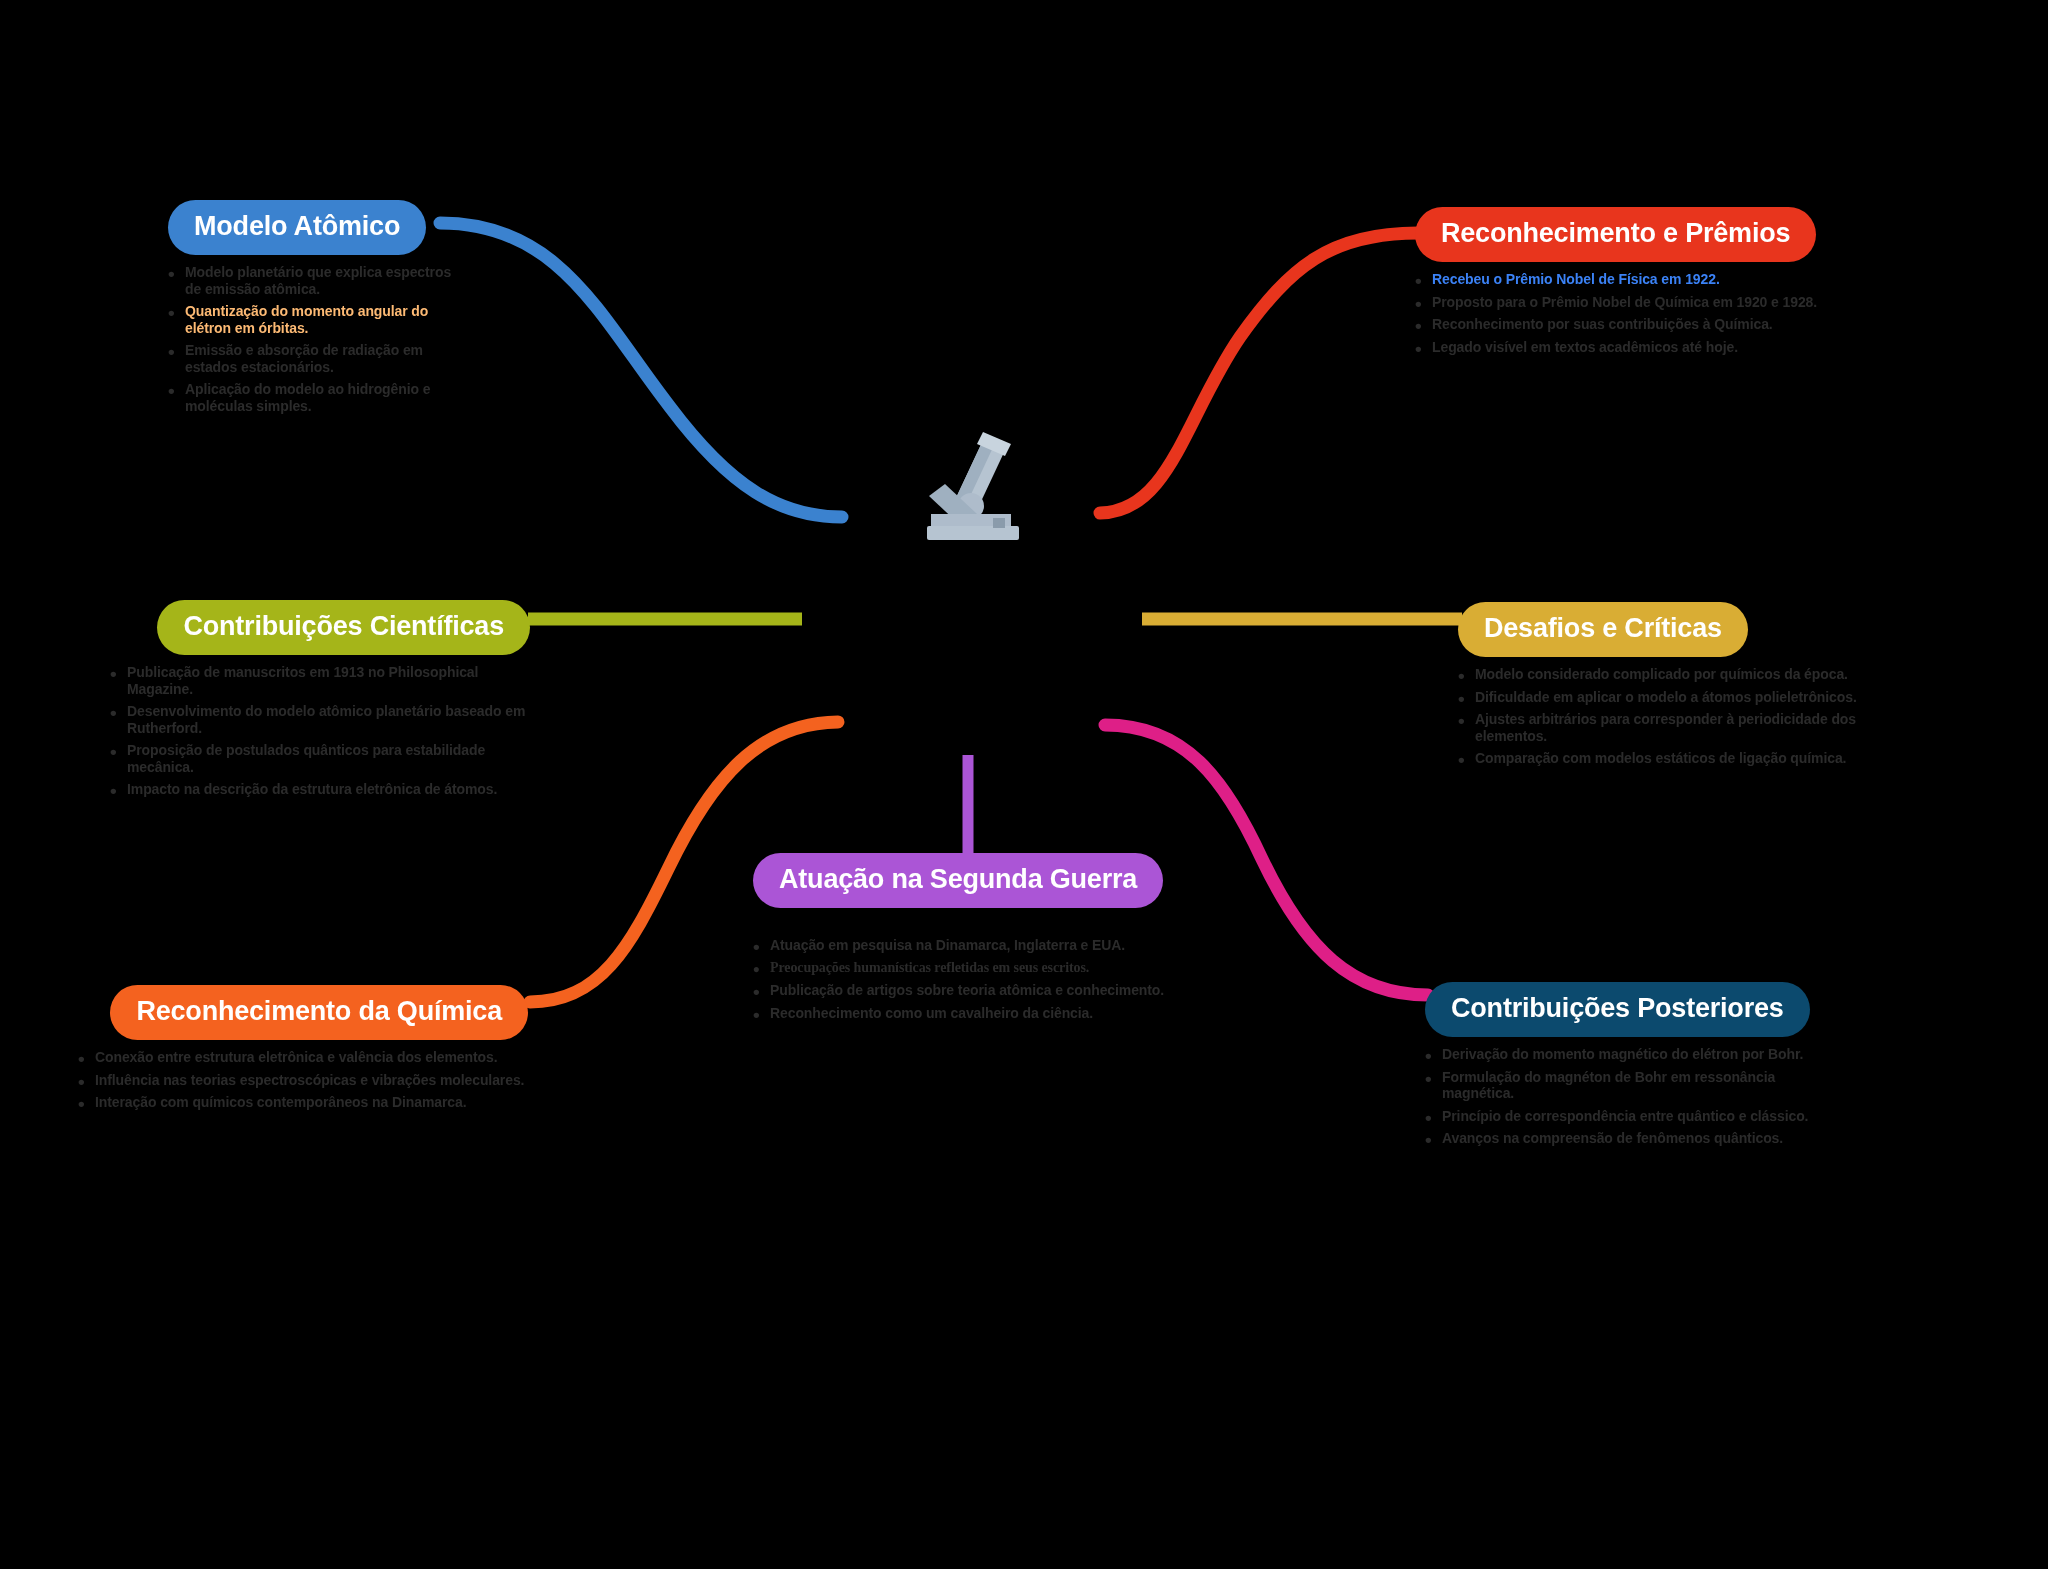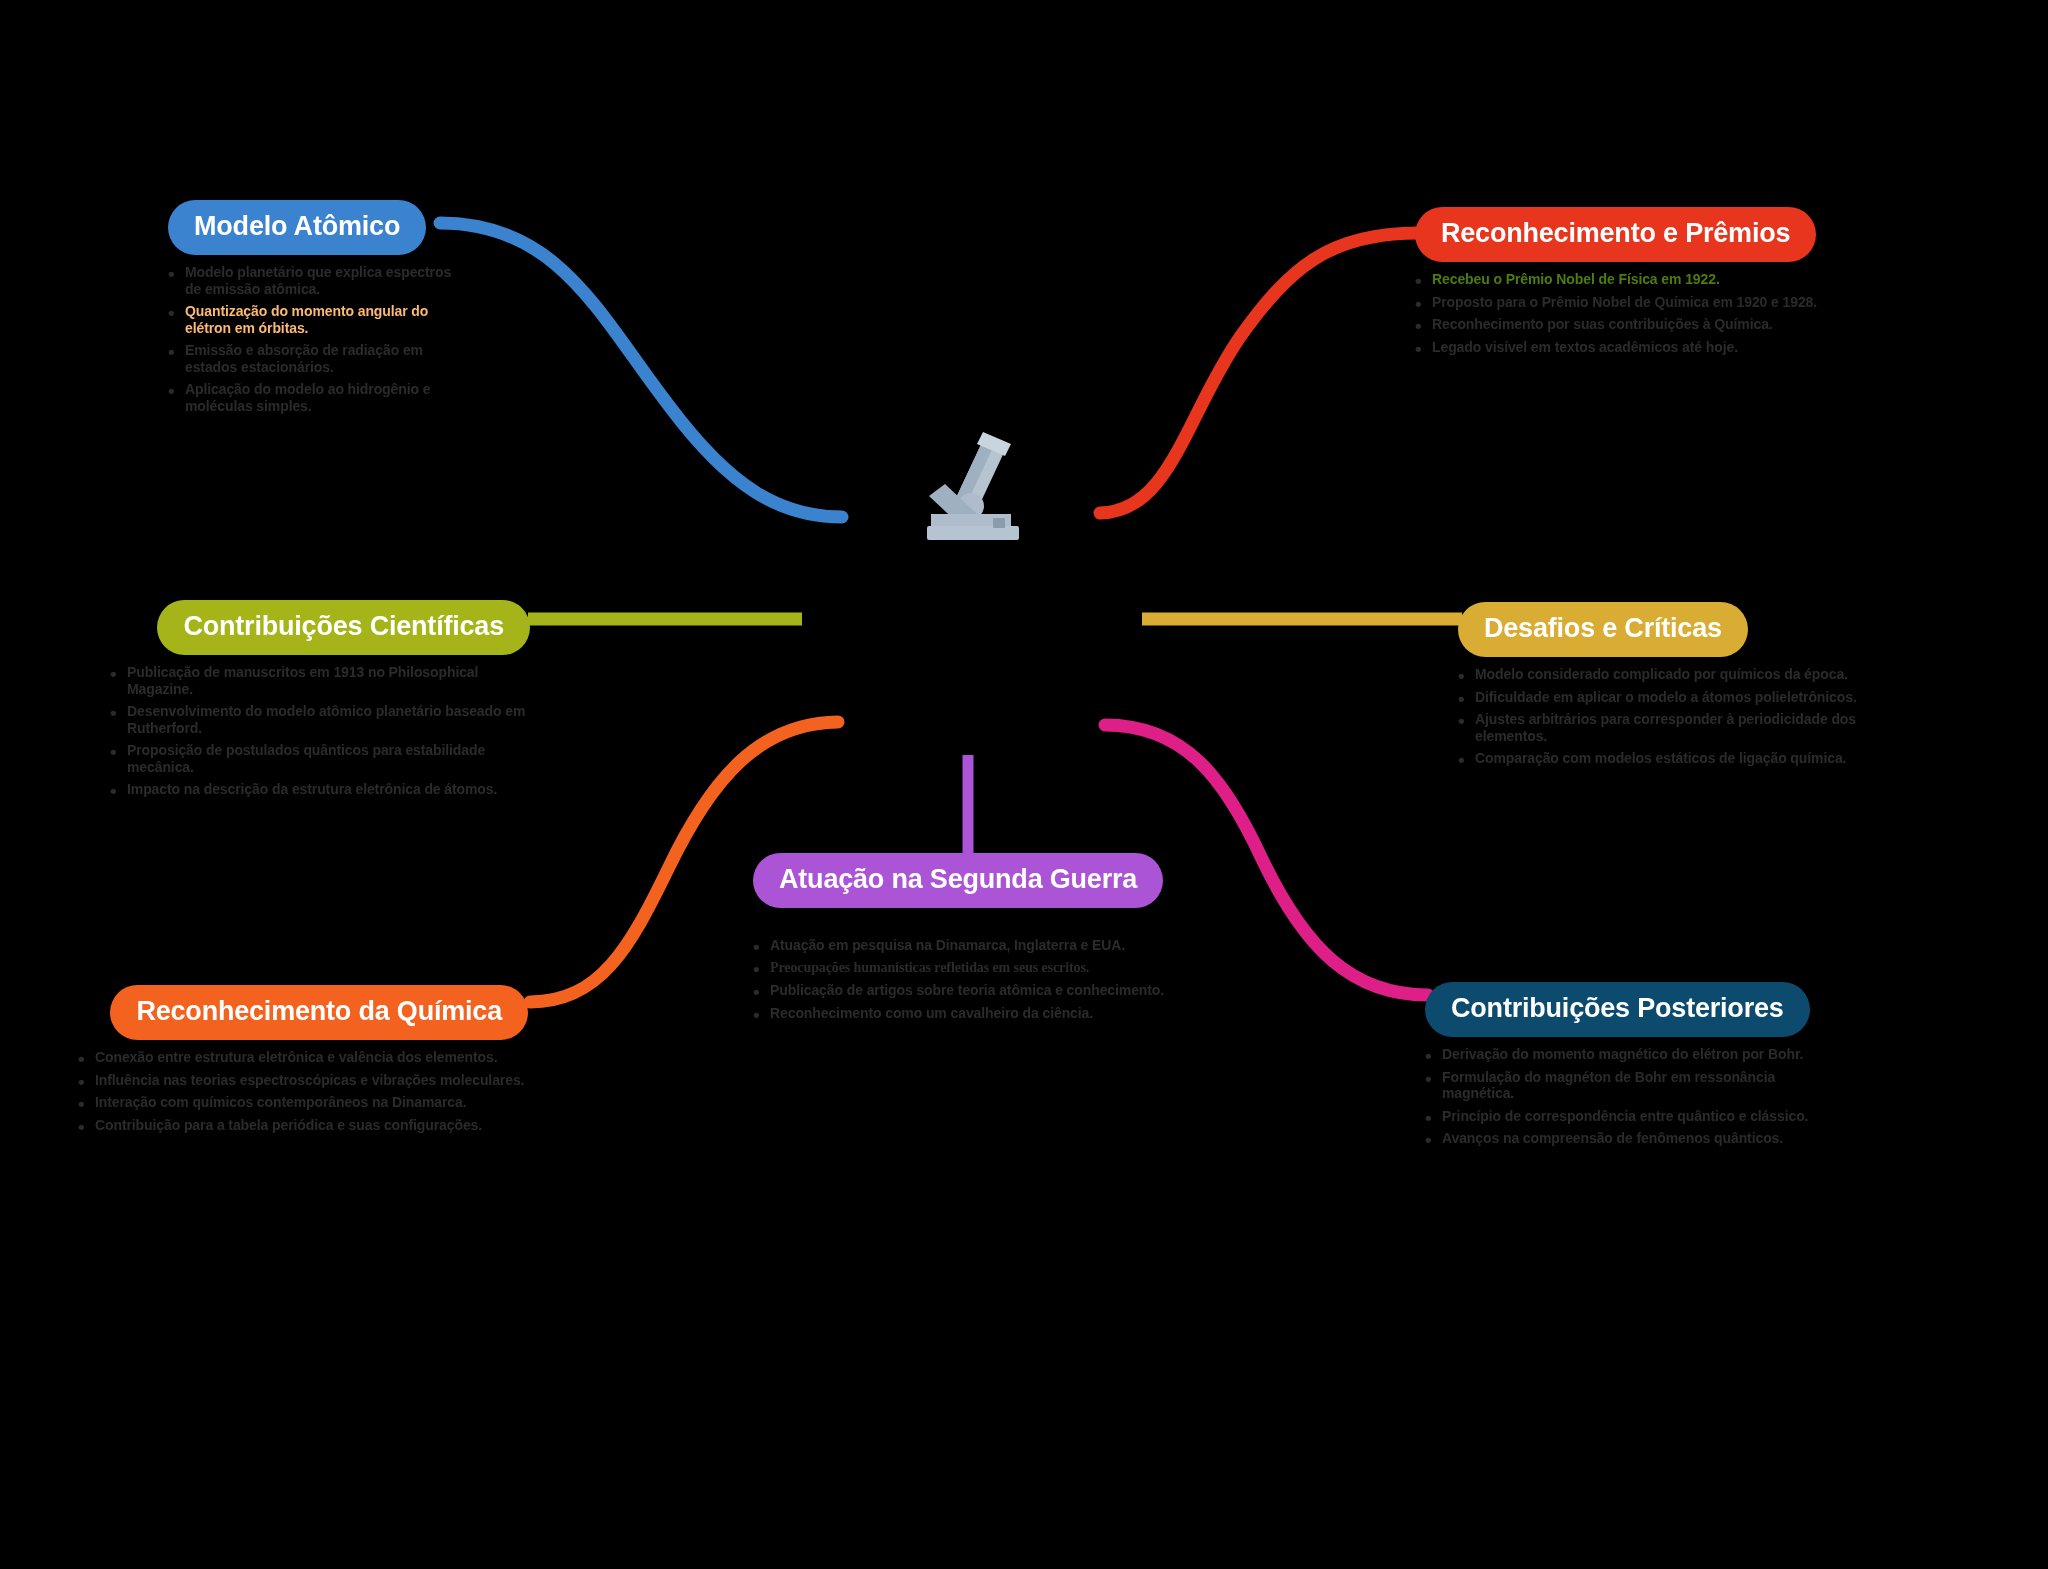--- a/index.html
+++ b/index.html
@@ -143,21 +143,21 @@
       <li style="color: rgb(43, 43, 43);">Modelo planetário que explica espectros de emissão atômica.</li>
       <li style="color: #fdba74;">Quantização do momento angular do elétron em órbitas.</li>
       <li style="color: rgb(43, 43, 43);">Emissão e absorção de radiação em estados estacionários.</li>
       <li style="color: rgb(43, 43, 43);">Aplicação do modelo ao hidrogênio e moléculas simples.</li>
     </ul>
   </div>
 
   <div class="branch" id="branch-reconhecimento">
     <div class="pill" style="background-color: rgb(232, 53, 29);">Reconhecimento e Prêmios</div>
     <ul class="bullets">
-      <li style="color: #4d7c0f;">Recebeu o Prêmio Nobel de Física em 1922.</li>
+      <li style="color: #3b82f6;">Recebeu o Prêmio Nobel de Física em 1922.</li>
       <li style="color: rgb(43, 43, 43);">Proposto para o Prêmio Nobel de Química em 1920 e 1928.</li>
       <li style="color: rgb(43, 43, 43);">Reconhecimento por suas contribuições à Química.</li>
       <li style="color: rgb(43, 43, 43);">Legado visível em textos acadêmicos até hoje.</li>
     </ul>
   </div>
 
   <div class="branch align-right" id="branch-contribuicoes-cientificas">
     <div class="pill" style="background-color: rgb(165, 181, 25);">Contribuições Científicas</div>
     <ul class="bullets">
       <li style="color: rgb(43, 43, 43);">Publicação de manuscritos em 1913 no Philosophical Magazine.</li>
@@ -176,21 +176,20 @@
       <li style="color: rgb(43, 43, 43);">Comparação com modelos estáticos de ligação química.</li>
     </ul>
   </div>
 
   <div class="branch align-right" id="branch-desenvolvimento">
     <div class="pill" style="background-color: rgb(244, 98, 31);">Reconhecimento da Química</div>
     <ul class="bullets">
       <li style="color: rgb(43, 43, 43);">Conexão entre estrutura eletrônica e valência dos elementos.</li>
       <li style="color: rgb(43, 43, 43);">Influência nas teorias espectroscópicas e vibrações moleculares.</li>
       <li style="color: rgb(43, 43, 43);">Interação com químicos contemporâneos na Dinamarca.</li>
-      <li style="color: rgb(43, 43, 43);">Contribuição para a tabela periódica e suas configurações.</li>
     </ul>
   </div>
 
   <div class="branch" id="branch-atuacao-guerra">
     <div class="pill" style="background-color: rgb(171, 85, 214);">Atuação na Segunda Guerra</div>
     <ul class="bullets">
       <li style="color: rgb(43, 43, 43);">Atuação em pesquisa na Dinamarca, Inglaterra e EUA.</li>
       <li style="color: rgb(43, 43, 43); font-family: Liberation Serif, serif;">Preocupações humanísticas refletidas em seus escritos.</li>
       <li style="color: rgb(43, 43, 43);">Publicação de artigos sobre teoria atômica e conhecimento.</li>
       <li style="color: rgb(43, 43, 43);">Reconhecimento como um cavalheiro da ciência.</li>

